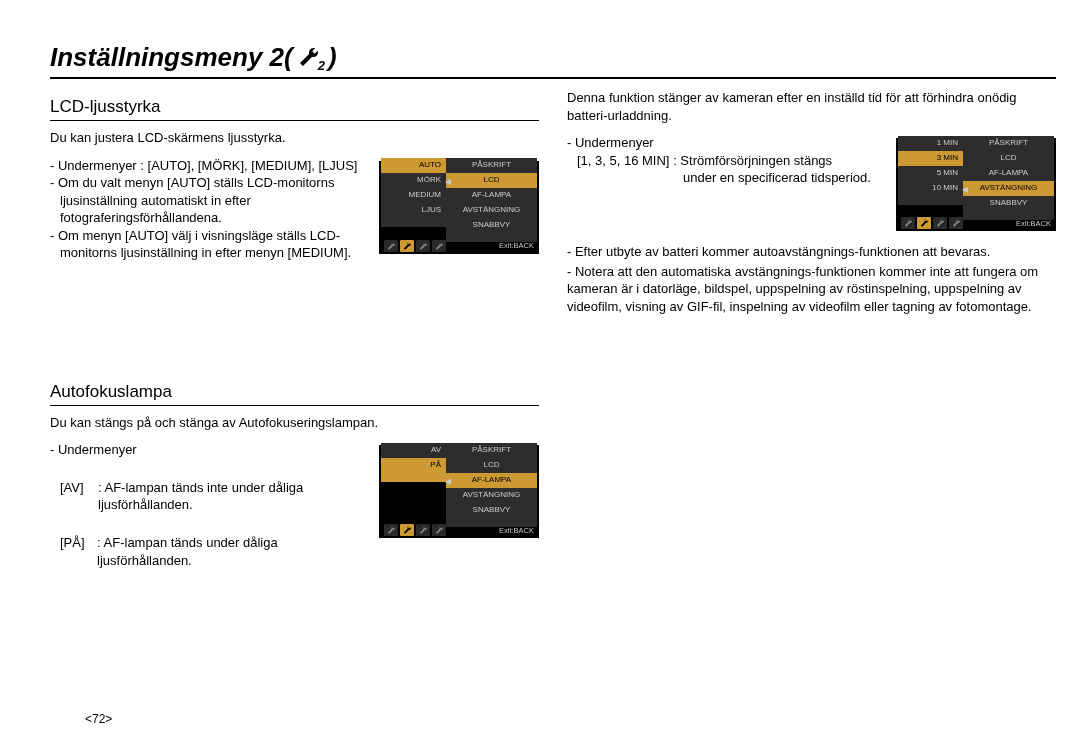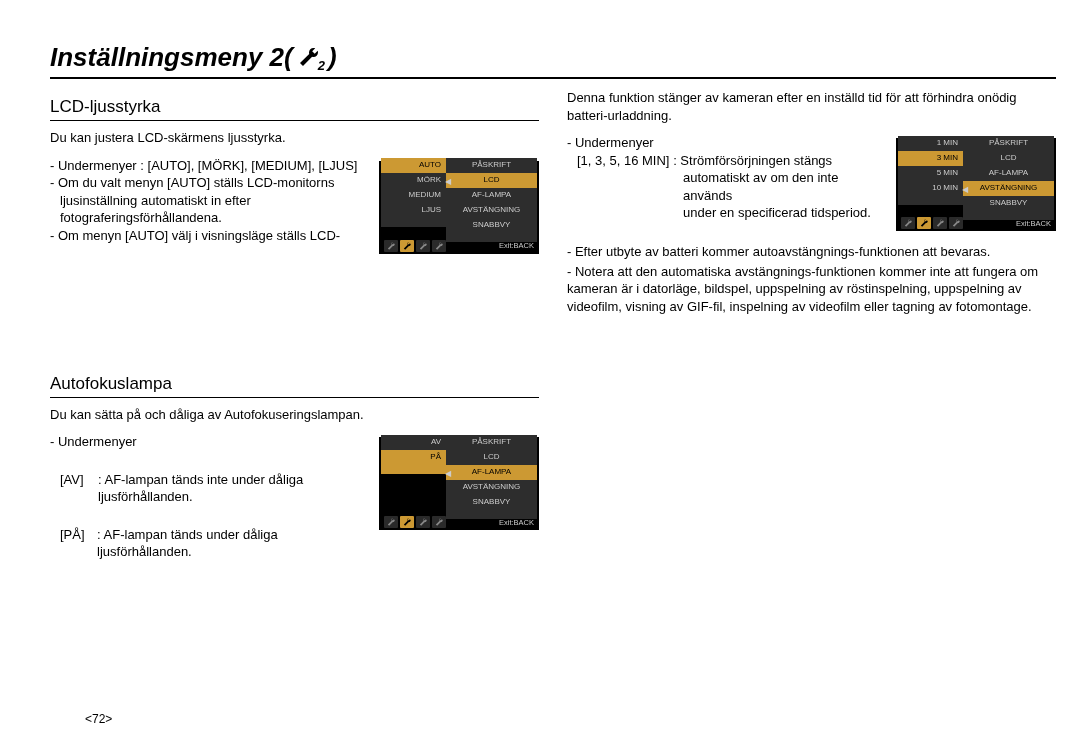--- a/index.html
+++ b/index.html
@@ -160,20 +160,21 @@
 
       <div class="section-h">LCD-ljusstyrka</div>
       <div class="body-text">Du kan justera LCD-skärmens ljusstyrka.</div>
       <div class="sec-row" style="margin-top:10px;">
         <div class="sec-text body-text">
           <div>- Undermenyer : [AUTO], [MÖRK], [MEDIUM], [LJUS]</div>
           <div>- Om du valt menyn [AUTO] ställs LCD-monitorns</div>
           <div class="indent">ljusinställning automatiskt in efter</div>
           <div class="indent">fotograferingsförhållandena.</div>
           <div>- Om menyn [AUTO] välj i visningsläge ställs LCD-</div>
+          <div class="indent">monitorns ljusinställning in efter menyn [MEDIUM].</div>
         </div>
 
         <div class="menu">
           <div class="menu-row">
               <div class="menu-left sel">AUTO</div>
               <div class="menu-right">PÅSKRIFT</div>
             </div>
           <div class="menu-row">
               <div class="menu-left">MÖRK</div>
               <div class="menu-right sel"><span class="menu-arrow">◀</span><span>LCD</span></div>
@@ -212,21 +213,21 @@
                     <path d="M21 7.5c0 2.5-2 4.5-4.5 4.5l-9 9-3-3 9-9C12 5 14 3 16.5 3l-3 3 2.5 2.5 3-3z" fill="#888"></path>
                   </svg>
                 </div>
             </div>
             <div class="exit">Exit:BACK</div>
           </div>
         </div>
       </div>
 
       <div class="section-h" style="margin-top:120px;">Autofokuslampa</div>
-      <div class="body-text">Du kan sätta på och dåliga av Autofokuseringslampan.</div>
+      <div class="body-text">Du kan stängs på och stänga av Autofokuseringslampan.</div>
       <div class="sec-row" style="margin-top:10px;">
         <div class="sec-text body-text">
           <div>- Undermenyer</div>
           <div class="indent lbl-pair">
               <span class="lbl-left">[AV]</span>
               <span>: AF-lampan tänds inte under dåliga</span>
             </div>
           <div class="indent2">ljusförhållanden.</div>
           <div class="indent lbl-pair">
               <span class="lbl-left">[PÅ]</span>
@@ -284,21 +285,20 @@
       </div>
     </div>
 
     <div class="col">
       <div class="body-text">Denna funktion stänger av kameran efter en inställd tid för att förhindra onödig batteri-urladdning.</div>
 
       <div class="sec-row" style="margin-top:10px;">
         <div class="sec-text body-text">
           <div>- Undermenyer</div>
           <div class="indent"><span>[1, 3, 5, 16 MIN]</span> <span>: Strömförsörjningen stängs</span></div>
-          <div style="margin-left:116px;">automatiskt av om den inte används</div>
           <div style="margin-left:116px;">under en specificerad tidsperiod.</div>
         </div>
 
         <div class="menu">
           <div class="menu-row">
               <div class="menu-left">1 MIN</div>
               <div class="menu-right">PÅSKRIFT</div>
             </div>
           <div class="menu-row">
               <div class="menu-left sel">3 MIN</div>

